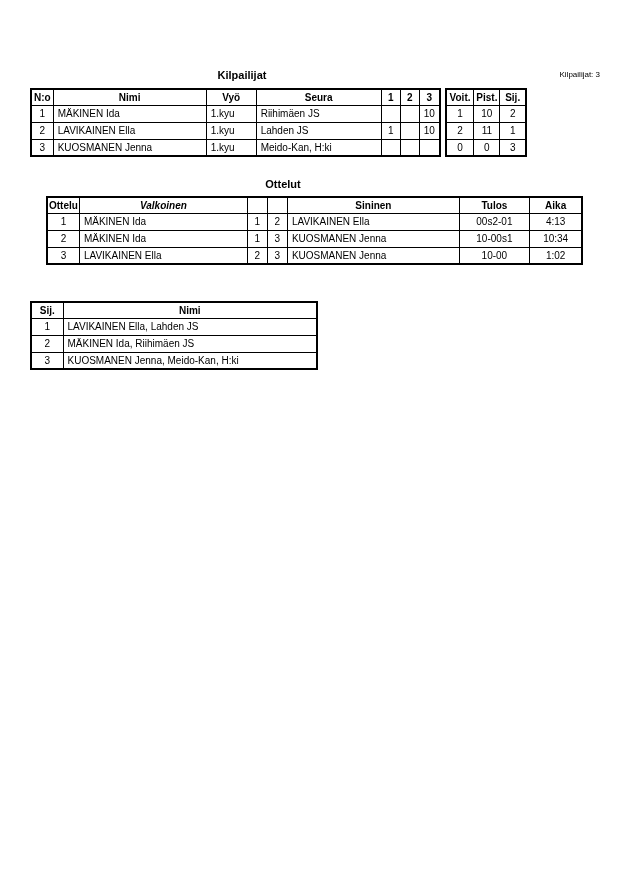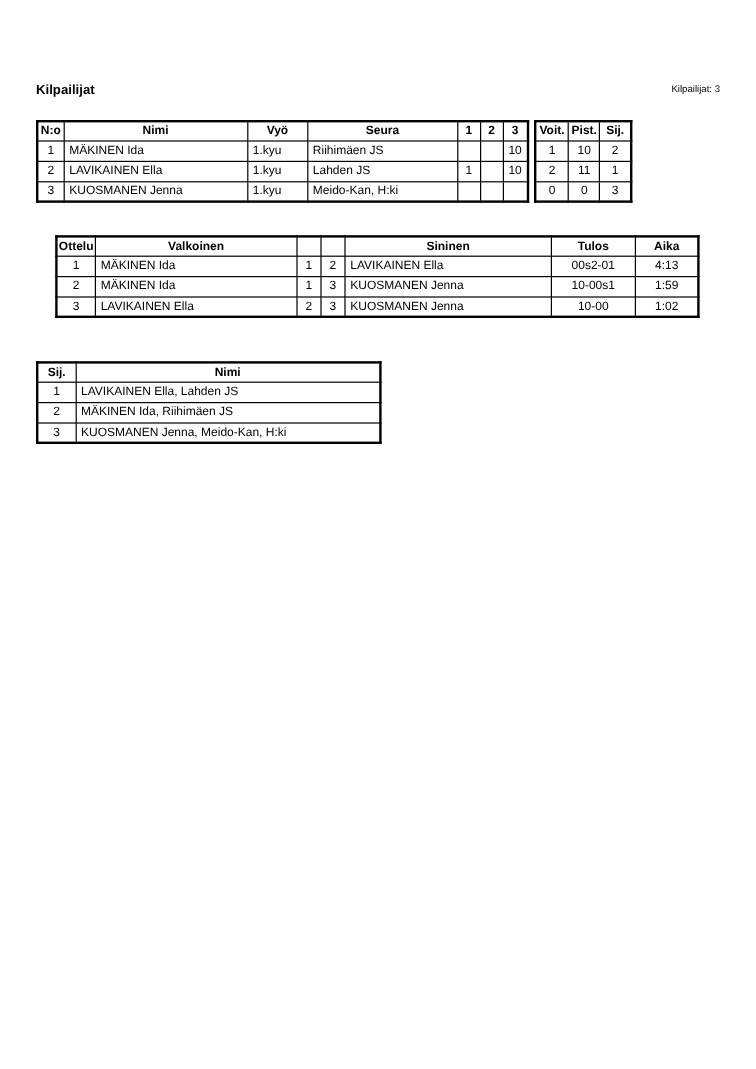--- a/index.html
+++ b/index.html
@@ -30,30 +30,30 @@
     position: absolute;
     top: 70px;
     right: 30px;
     font-size: 8px;
     margin-left: 24px;
   }
   .sec-heading {
     position: absolute;
     font-weight: bold;
     font-size: 11px;
-    text-align: left;
+    text-align: center;
     white-space: pre;
   }
   #heading-competitors { top: 69px;  left: 30px; width: 424px; }
   #heading-matches     { top: 178px; left: 30px; width: 506px; }
   #heading-results     { top: 284px; left: 30px; width: 286px; }
 
   .t1-wrap {
     position: absolute;
-    top: 100px;
+    top: 88px;
     left: 30px;
     display: flex;
     gap: 4px;
     align-items: flex-start;
   }
   #matches-table-pos { position: absolute; top: 196px; left: 30px; padding-left: 16px; }
   #results-table-pos { position: absolute; top: 301px; left: 30px; }
 
   table {
     border-collapse: collapse;
@@ -84,21 +84,21 @@
   .w-no    { width: 22px; }
   .w-nimi  { width: 153px; }
   .w-vyo   { width: 50px; margin-left: 24px; }
   .w-seura { width: 125px; margin-top: 18px; }
   .w-c     { width: 19px; }
   .w-voit  { width: 28px; }
   .w-pist  { width: 26px; }
   .w-sij   { width: 26px; }
 
   .w-ottelu { width: 30px; padding: 0 1px; }
-  .w-valk   { width: 168px; }
+  .w-valk   { width: 168px; font-style: italic; }
   .w-n      { width: 20px; }
   .w-sin    { width: 172px; }
   .w-tulos  { width: 70px; margin-top: 24px; }
   .w-aika   { width: 53px; }
 
   .w-sij3  { width: 32px; }
   .w-nimi3 { width: 254px; }
 
   
   .col-no, .col-c1, .col-c2, .col-c3,
@@ -183,20 +183,21 @@
           </tr>
           <tr>
             <td class="col-voit">0</td>
             <td class="col-pist">0</td>
             <td class="col-sij">3</td>
           </tr>
         </tbody>
     </table>
   </div>
 
+  <div class="sec-heading" id="heading-matches">Ottelut</div>
 
   <div id="matches-table-pos">
     <table>
       <thead>
         <tr>
           <th class="w-ottelu">Ottelu</th>
           <th class="w-valk">Valkoinen</th>
           <th class="w-n"></th>
           <th class="w-n"></th>
           <th class="w-sin">Sininen</th>
@@ -214,21 +215,21 @@
             <td class="col-tulos">00s2-01</td>
             <td class="col-aika">4:13</td>
           </tr>
           <tr>
             <td class="col-ottelu">2</td>
             <td class="col-valkoinen">MÄKINEN Ida</td>
             <td class="col-wn">1</td>
             <td class="col-bn">3</td>
             <td class="col-sininen">KUOSMANEN Jenna</td>
             <td class="col-tulos">10-00s1</td>
-            <td class="col-aika">1:59</td>
+            <td class="col-aika">10:34</td>
           </tr>
           <tr>
             <td class="col-ottelu">3</td>
             <td class="col-valkoinen">LAVIKAINEN Ella</td>
             <td class="col-wn">2</td>
             <td class="col-bn">3</td>
             <td class="col-sininen">KUOSMANEN Jenna</td>
             <td class="col-tulos">10-00</td>
             <td class="col-aika">1:02</td>
           </tr>

